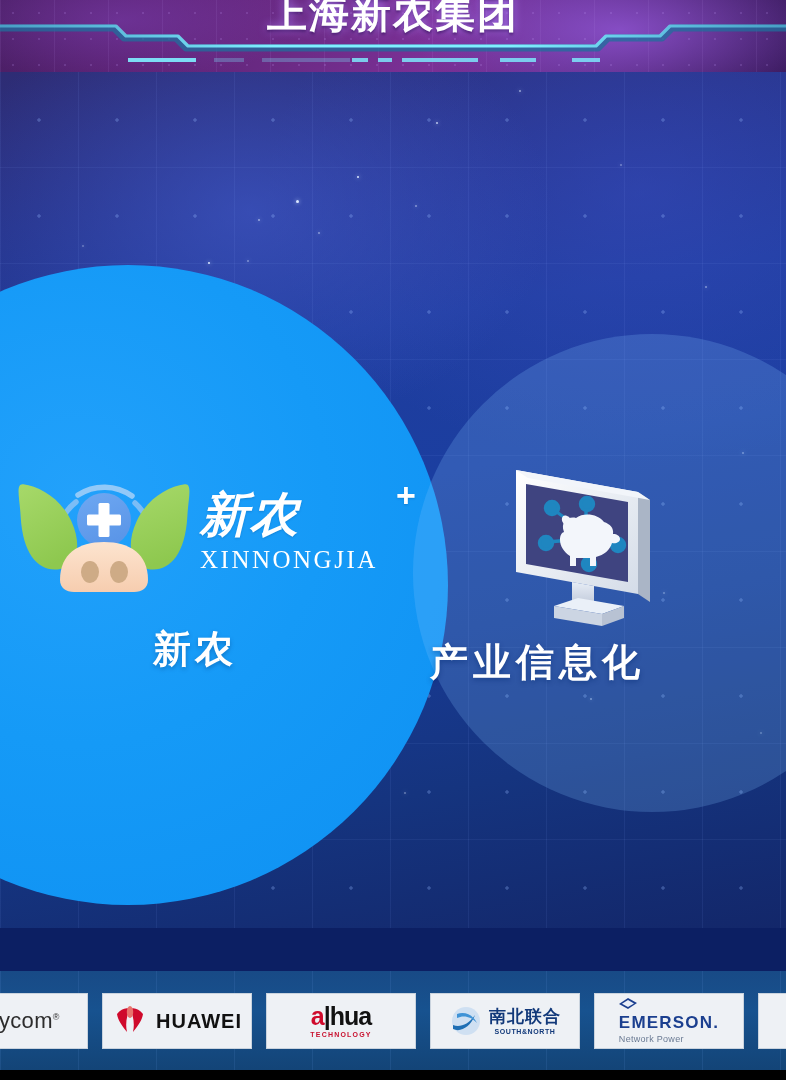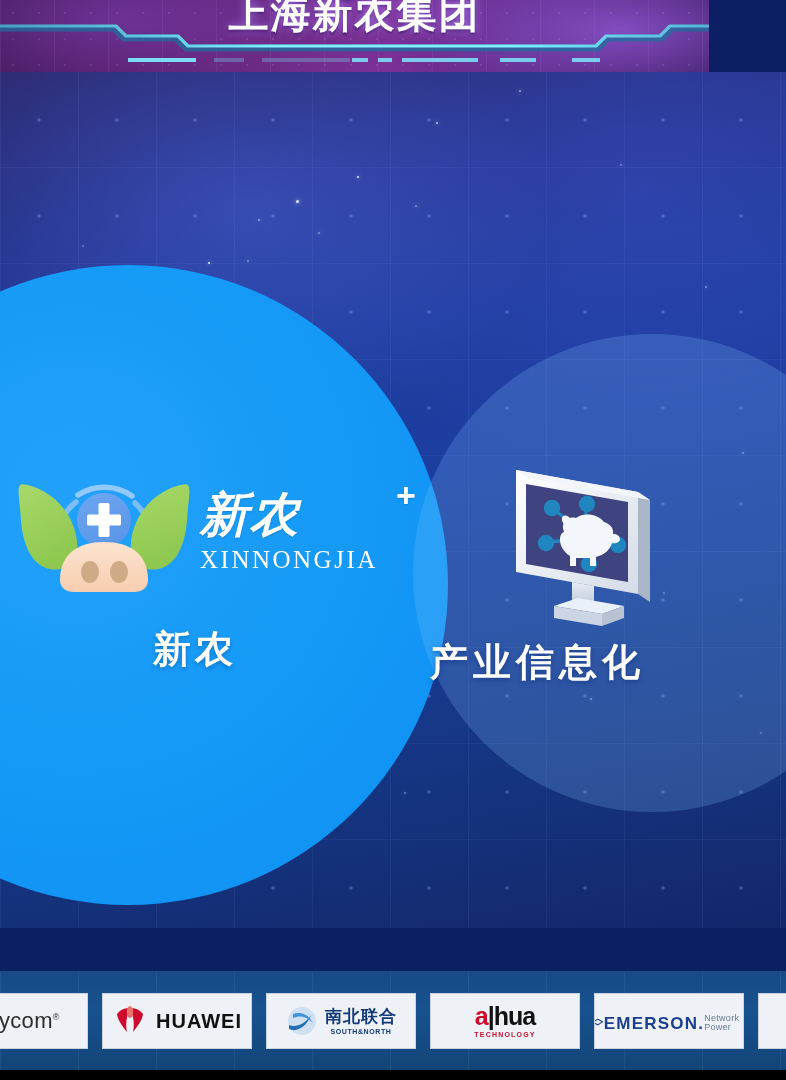--- a/index.html
+++ b/index.html
@@ -1,20 +1,20 @@
 <!DOCTYPE html>
 <html><head>
 <meta charset="utf-8">
 <style>
   html,body{margin:0;padding:0;background:#000;}
   body{width:786px;height:1080px;overflow:hidden;font-family:"Liberation Sans","DejaVu Sans",sans-serif;}
   .screen{position:relative;width:786px;height:1080px;overflow:hidden;background:#0c1f63;}
 
   
-  .header{position:absolute;left:0;top:0;width:709px;height:72px;overflow:hidden;
+  .header{position:absolute;left:0;top:0;width:786px;height:72px;overflow:hidden;
     background:
       radial-gradient(ellipse 300px 110px at 620px 30px, rgba(150,90,220,.75), rgba(150,90,220,0) 70%),
       radial-gradient(ellipse 260px 90px at 120px 20px, rgba(120,60,170,.6), rgba(120,60,170,0) 70%),
       linear-gradient(100deg,#4b1f66 0%, #5c2274 18%, #6c2b86 38%, #7b3096 55%, #5e2a86 72%, #46206b 88%, #3a1a5e 100%);
   }
   .hdr-dots{position:absolute;inset:0;
     background-image:radial-gradient(circle, rgba(200,160,255,.35) 1px, rgba(0,0,0,0) 1.4px);
     background-size:26px 26px;opacity:.5;}
   .hdr-vlines{position:absolute;inset:0;
     background-image:linear-gradient(90deg, rgba(190,150,240,.10) 1px, rgba(0,0,0,0) 1px);
@@ -84,21 +84,21 @@
 
   .pc-txt{color:#2d2d2d;font-size:22px;letter-spacing:.3px;font-family:"Liberation Sans",sans-serif;}
   .pc-txt sup{font-size:9px;vertical-align:super;}
   .hw-txt{color:#111;font-size:20px;font-weight:bold;letter-spacing:1px;font-family:"Liberation Sans",sans-serif;}
   .dh-wrap{display:flex;flex-direction:column;align-items:center;line-height:1;}
   .dh-txt{font-size:25px;font-weight:bold;font-family:"Liberation Sans",sans-serif;letter-spacing:-1px;}
   .dh-sub{font-size:7px;color:#c8102e;letter-spacing:1.2px;margin-top:2px;font-weight:bold;}
   .sn-wrap{display:flex;flex-direction:column;align-items:center;line-height:1;}
   .sn-cn{color:#12397a;font-size:17px;font-weight:bold;letter-spacing:1px;font-family:"DejaVu Sans",sans-serif;}
   .sn-en{color:#12397a;font-size:7px;font-weight:bold;letter-spacing:.6px;margin-top:3px;}
-  .em-wrap{display:flex;flex-direction:row;align-items:flex-end;line-height:1;}
+  .em-wrap{display:flex;flex-direction:column;align-items:flex-start;line-height:1;}
   .em-txt{color:#1b3f8f;font-size:17px;font-weight:bold;letter-spacing:1.2px;font-family:"Liberation Sans",sans-serif;}
   .em-sub{color:#6a7a93;font-size:9px;margin-top:4px;letter-spacing:.3px;}
 </style>
 </head>
 <body>
 
 <div class="screen">
 
   <div class="header">
     <div class="hdr-vlines"></div>
@@ -273,39 +273,39 @@
           <g fill="#cf0a2c">
             <path d="M18 4 C15 10 13 18 15 27 C11 22 6 16 5 9 C9 4 14 2 18 4 Z"></path>
             <path d="M18 4 C21 10 23 18 21 27 C25 22 30 16 31 9 C27 4 22 2 18 4 Z"></path>
             <ellipse cx="18" cy="7" rx="3.2" ry="6" fill="#e8736c"></ellipse>
           </g>
         </svg>
         <span class="hw-txt" style="margin-left:8px;text-align:right;">HUAWEI</span>
       </div>
 
       <div class="logo-card">
+        <div class="dh-wrap">
+          <div class="dh-txt"><span style="color:#cf0a2c;">a</span><span style="color:#111;">|hua</span></div>
+          <div class="dh-sub">TECHNOLOGY</div>
+        </div>
+      </div>
+
+      <div class="logo-card">
         <svg width="34" height="30" viewBox="0 0 34 30" style="margin-right:6px;">
           <circle cx="17" cy="15" r="14" fill="#cfe0f2"></circle>
           <path d="M4 19 C11 22 20 18 26 9 C22 20 12 27 4 23 Z" fill="#1f6fb4"></path>
           <path d="M8 8 C16 5 24 9 28 17 C22 10 14 9 8 12 Z" fill="#3f93d6"></path>
         </svg>
         <div class="sn-wrap">
           <div class="sn-cn">南北联合</div>
           <div class="sn-en">SOUTH&amp;NORTH</div>
         </div>
       </div>
 
       <div class="logo-card">
-        <div class="dh-wrap">
-          <div class="dh-txt"><span style="color:#cf0a2c;">a</span><span style="color:#111;">|hua</span></div>
-          <div class="dh-sub">TECHNOLOGY</div>
-        </div>
-      </div>
-
-      <div class="logo-card">
         <div class="em-wrap">
           <svg width="18" height="14" viewBox="0 0 18 14" style="margin-bottom:2px;">
             <polygon points="9,0 18,5 9,11 0,6" fill="#1b3f8f"></polygon>
             <polygon points="9,2 15,5.5 9,9 3,5.8" fill="#e9eef8"></polygon>
           </svg>
           <div class="em-txt"><span>EMERSON</span>.</div>
           <div class="em-sub">Network Power</div>
         </div>
       </div>
 

